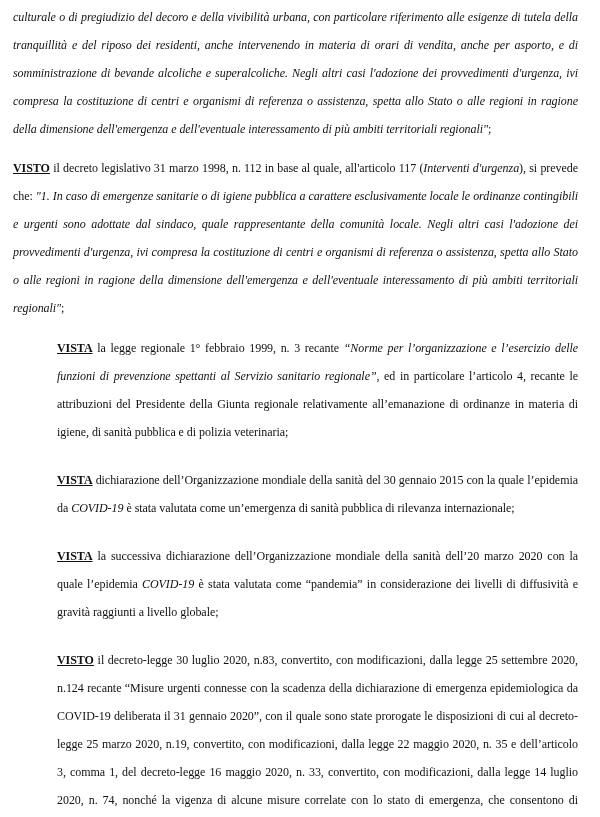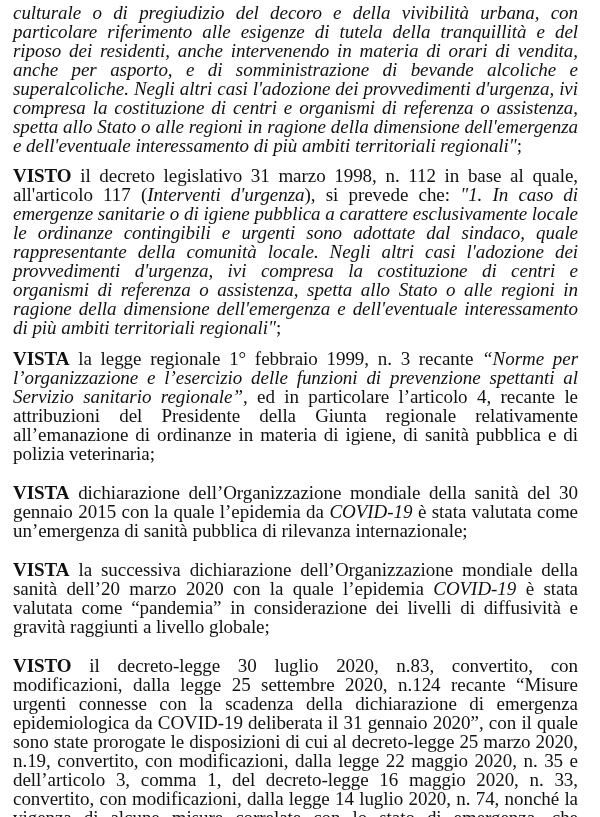--- a/index.html
+++ b/index.html
@@ -16,29 +16,29 @@
       color: #111111;
     }
     .page {
       position: absolute;
       left: 13px;
       top: 3px;
       width: 565px;
     }
     p {
       margin: 0;
-      font-size: 19px;
-      line-height: 19px;
+      font-size: 12px;
+      line-height: 28px;
       text-align: justify;
       letter-spacing: -0.05px;
     }
     .para { margin-bottom: 12px; }
-    .para.big-gap { margin-bottom: 20px; }
+    .para.big-gap { margin-bottom: 20px; margin-left: 44px; }
     .para.gap-first { margin-bottom: 11px; }
-    b { font-weight: bold; }
+    b { font-weight: bold; text-decoration: underline; }
     i { font-style: italic; }
   </style>
 </head>
 <body>
 
 <div class="page">
 
   <p class="para gap-first">
     <i>culturale o di pregiudizio del decoro e della vivibilità urbana, con particolare riferimento alle esigenze di tutela della tranquillità e del riposo dei residenti, anche intervenendo in materia di orari di vendita, anche per asporto, e di somministrazione di bevande alcoliche e superalcoliche. Negli altri casi l'adozione dei provvedimenti d'urgenza, ivi compresa la costituzione di centri e organismi di referenza o assistenza, spetta allo Stato o alle regioni in ragione della dimensione dell'emergenza e dell'eventuale interessamento di più ambiti territoriali regionali"</i><span>;</span>
   </p>

